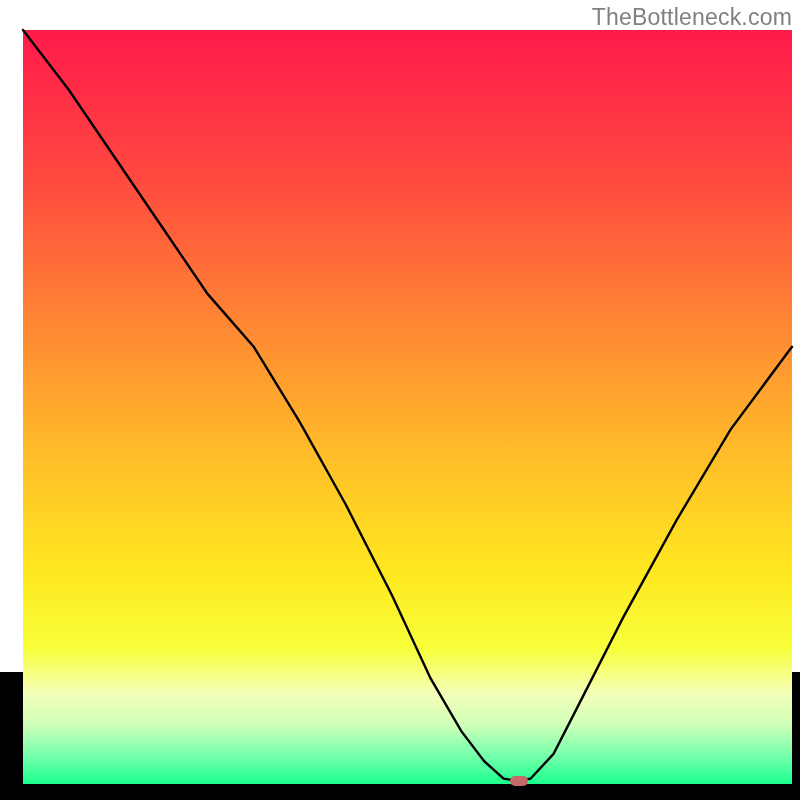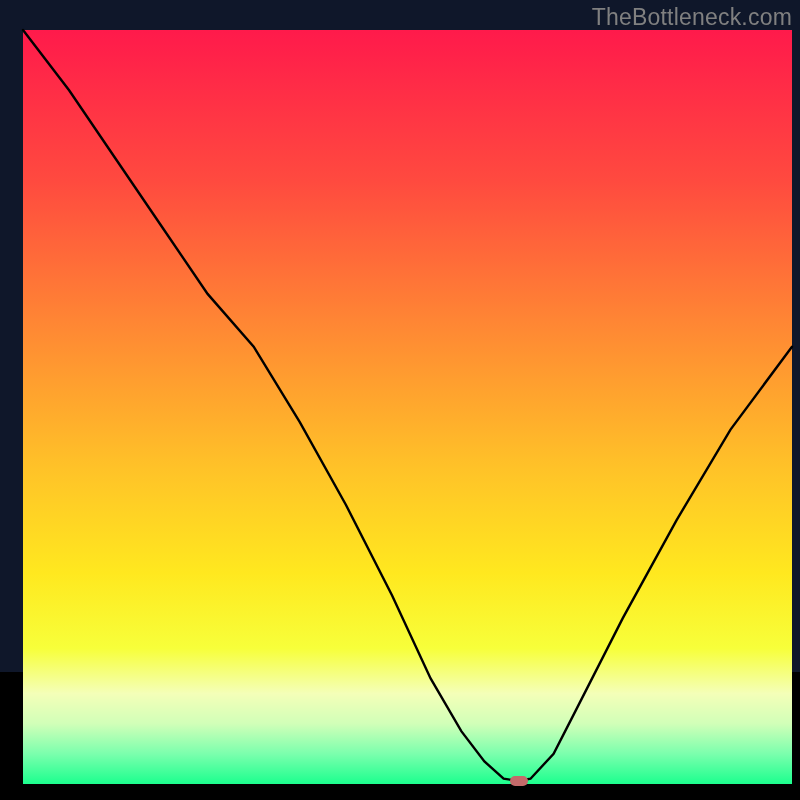--- a/index.html
+++ b/index.html
@@ -7,21 +7,21 @@
     padding: 0;
     width: 800px;
     height: 800px;
     background: #000;
     overflow: hidden;
   }
   .frame {
     position: relative;
     width: 800px;
     height: 672px;
-    background: #0f172a;
+    background: #ffffff;
   }
   .watermark {
     position: absolute;
     top: 4px;
     right: 8px;
     font-family: Arial, Helvetica, sans-serif;
     font-size: 23px;
     color: #808080;
     font-weight: 400;
     letter-spacing: 0.2px;

